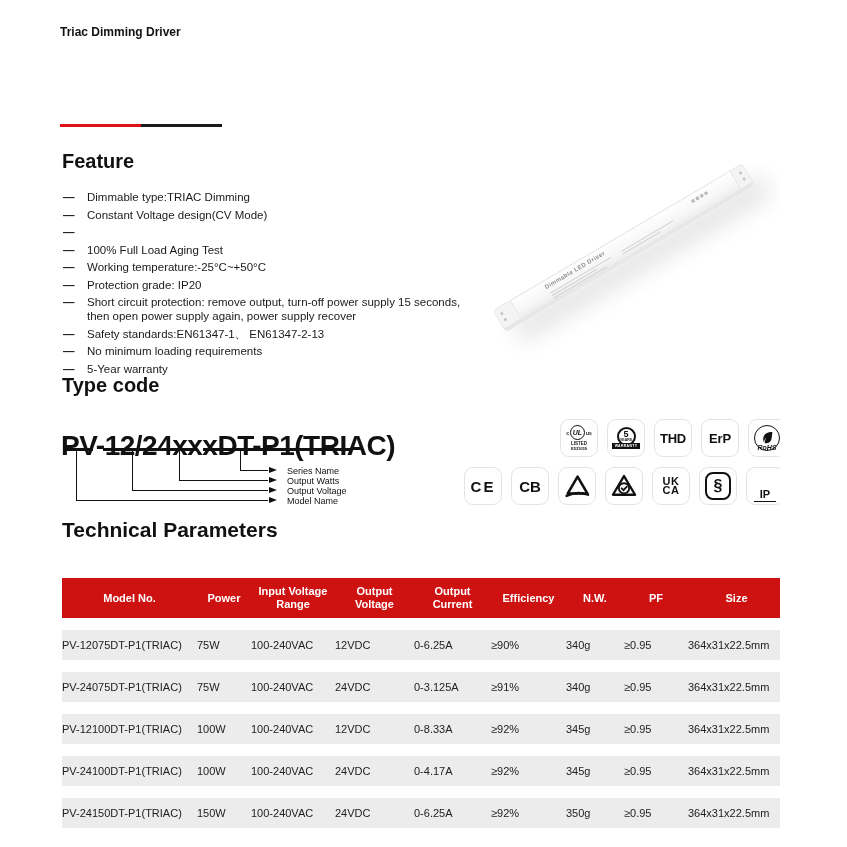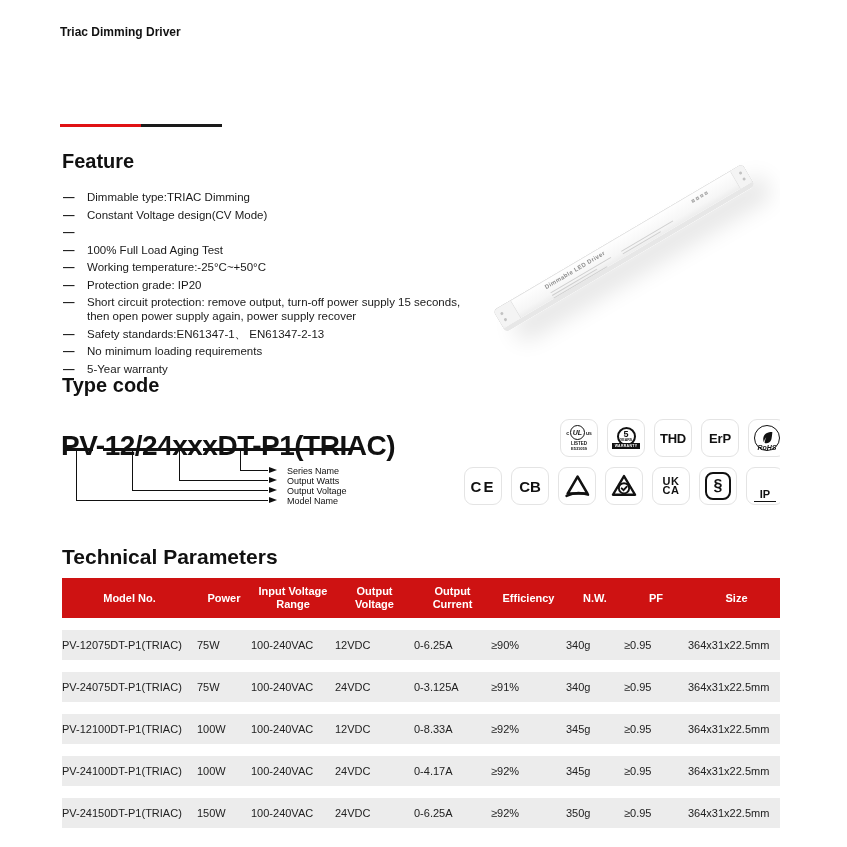--- a/index.html
+++ b/index.html
@@ -10,21 +10,21 @@
   .top-label { position:absolute; left:60px; top:25px; font-size:12px; font-weight:bold; color:#111; }
 
   .series-title { position:absolute; left:59px; top:88px; font-size:26px; font-weight:bold; letter-spacing:.5px; color:#111; }
   .series-underline { position:absolute; left:60px; top:124px; width:162px; height:3px; display:flex; }
   .series-underline .red { width:81px; height:3px; background:#e01114; }
   .series-underline .blk { width:81px; height:3px; background:#1a1a1a; }
 
   .h2 { position:absolute; font-size:20px; font-weight:bold; color:#111; }
   .feature-h2 { left:62px; top:150px; }
   .typecode-h2 { left:62px; top:374px; }
-  .tech-h2 { left:62px; top:545px; font-size:21px; }
+  .tech-h2 { left:62px; top:518px; font-size:21px; }
 
   .feature-list { position:absolute; left:63px; top:190px; width:420px; }
   .fitem { display:flex; gap:10px; margin-bottom:3.5px; font-size:11.5px; line-height:1.22; color:#1a1a1a; }
   .fitem .dash { flex:0 0 14px; font-weight:bold; }
 
   
   .product { position:absolute; left:478px; top:158px; width:360px; height:190px; }
   .strip { position:absolute; left:1px; top:77px; width:290px; height:26px;
            background:linear-gradient(180deg,#fefefe 0%,#f6f6f6 70%,#ededed 100%);
            border:1px solid #e0e0e0; border-bottom:5px solid #e7e7e7; border-radius:5px;

